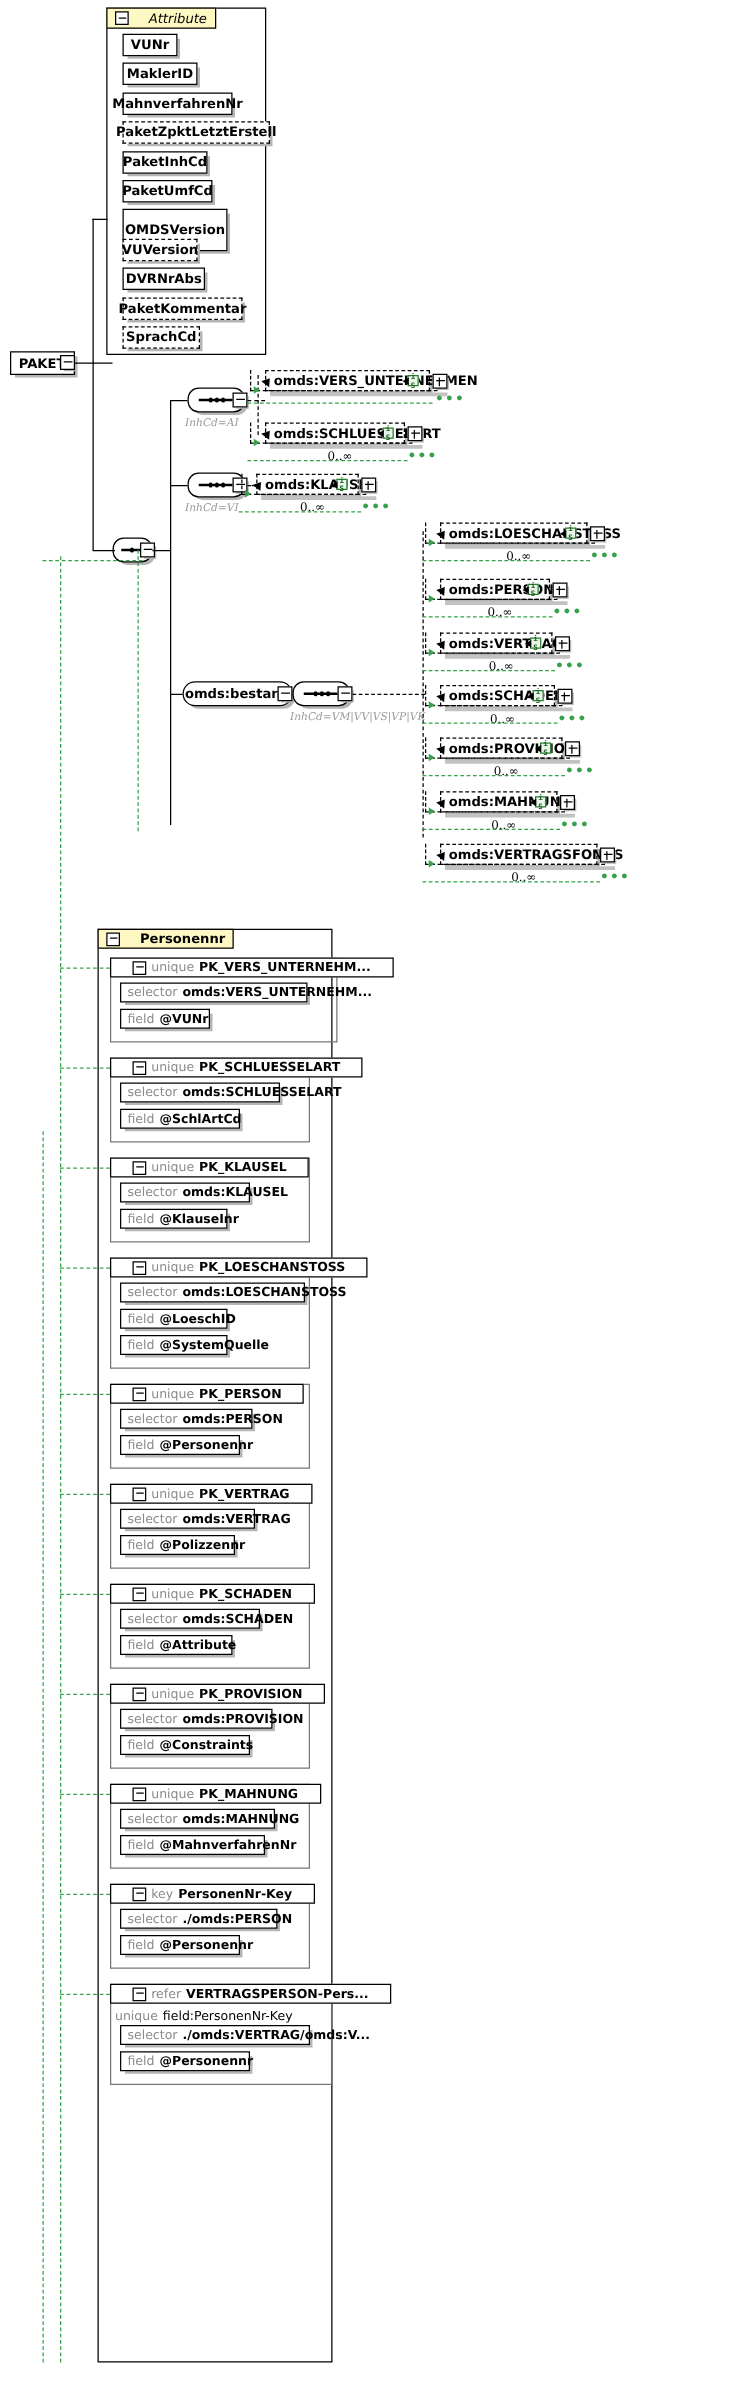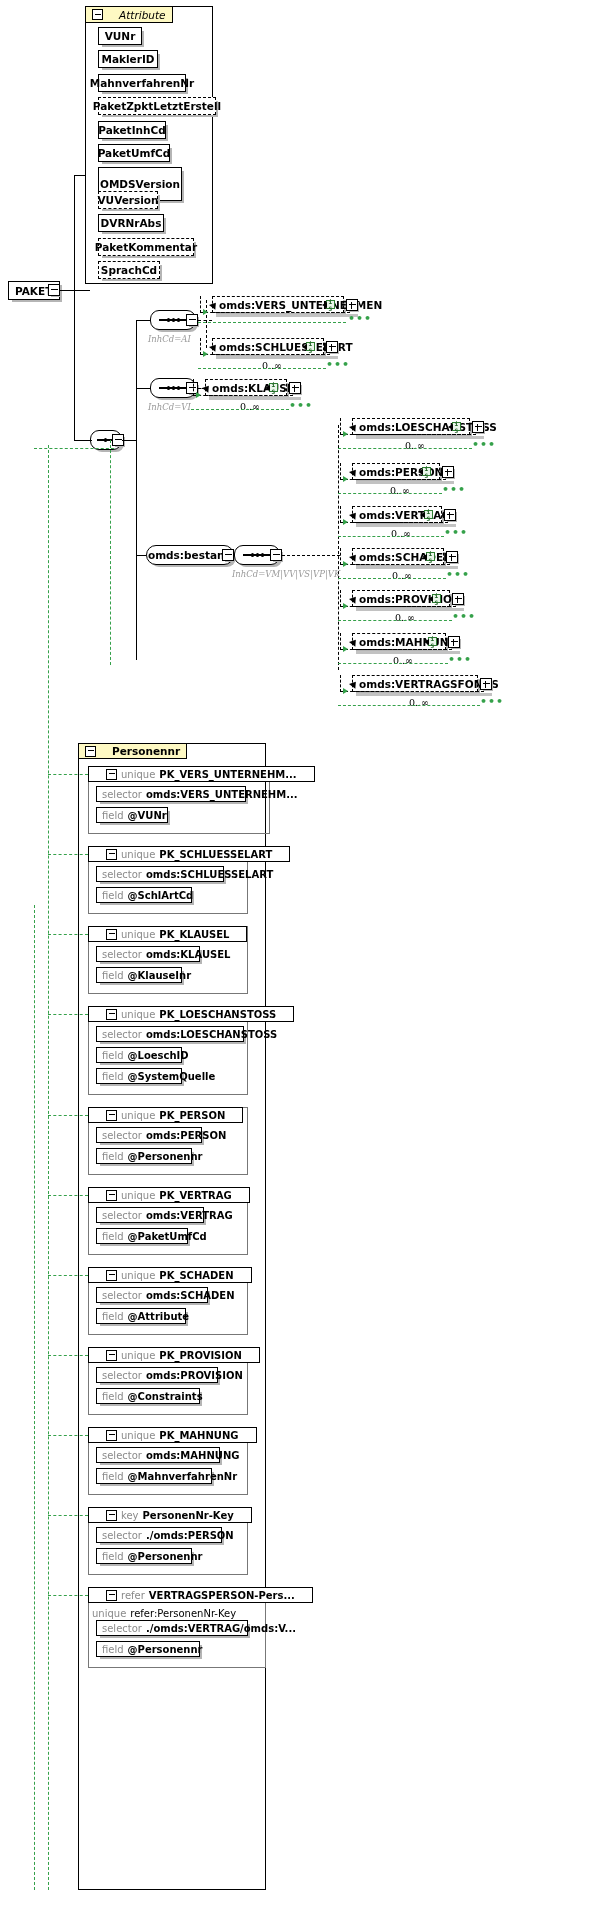--- a/index.html
+++ b/index.html
@@ -470,21 +470,21 @@
       <span class="kw">unique</span>
       <span class="nmx">PK_VERTRAG</span>
     </div>
     <div class="gln" style="left: 48px; top: 1195px; width: 40px;"></div>
     <div class="crow" style="left: 96px; top: 1207px; width: 108px;">
       <span class="kw">selector</span>
       <span class="vl">omds:VERTRAG</span>
     </div>
     <div class="crow" style="left: 96px; top: 1228px; width: 92px;">
       <span class="kw">field</span>
-      <span class="vl">@PaketUmfCd</span>
+      <span class="vl">@Polizzennr</span>
     </div>
     <div class="cblock" style="left: 88px; top: 1267px; width: 160px; height: 68px;"></div>
     <div class="chdr" style="left: 88px; top: 1267px;">
       <span class="pm"></span>
       <span class="kw">unique</span>
       <span class="nmx">PK_SCHADEN</span>
     </div>
     <div class="gln" style="left: 48px; top: 1275px; width: 40px;"></div>
     <div class="crow" style="left: 96px; top: 1287px; width: 112px;">
       <span class="kw">selector</span>
@@ -541,21 +541,21 @@
     </div>
     <div class="cblock" style="left: 88px; top: 1587px; width: 178px; height: 81px;"></div>
     <div class="chdr" style="left: 88px; top: 1587px;">
       <span class="pm"></span>
       <span class="kw">refer</span>
       <span class="nmx">VERTRAGSPERSON-Pers...</span>
     </div>
     <div class="gln" style="left: 48px; top: 1595px; width: 40px;"></div>
     <div class="crow norule" style="left: 92px; top: 1607px; height: 13px; box-shadow: none;">
       <span class="kw">unique</span>
-      <span class="vl" style="font-weight: normal;">refer:PersonenNr-Key</span>
+      <span class="vl" style="font-weight: normal;">field:PersonenNr-Key</span>
     </div>
     <div class="crow" style="left: 96px; top: 1620px; width: 152px;">
       <span class="kw">selector</span>
       <span class="vl">./omds:VERTRAG/omds:V...</span>
     </div>
     <div class="crow" style="left: 96px; top: 1641px; width: 104px;">
       <span class="kw">field</span>
       <span class="vl">@Personennr</span>
     </div>
   </div>

